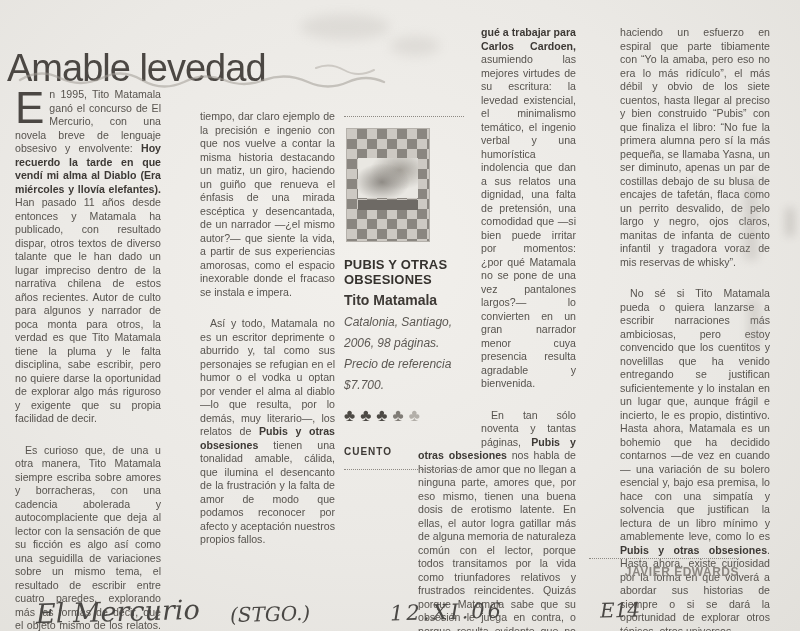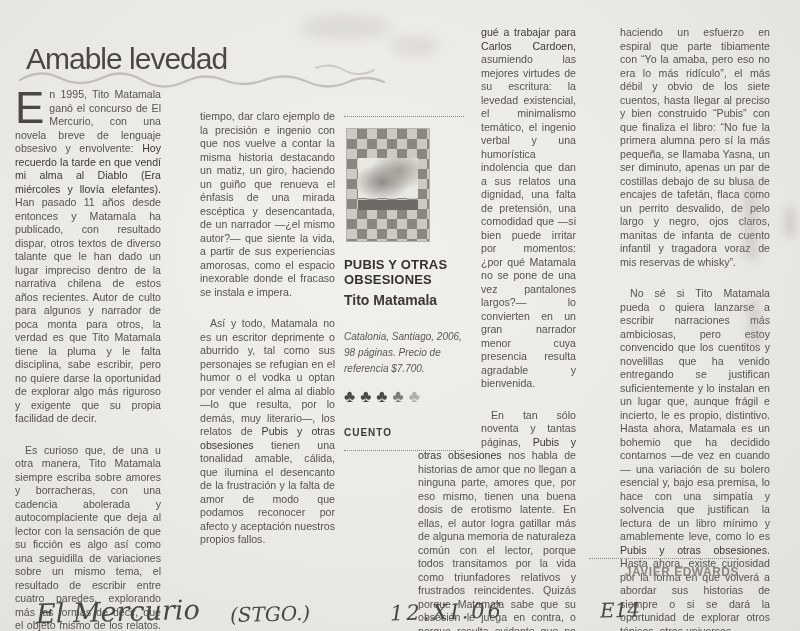--- a/index.html
+++ b/index.html
@@ -3,30 +3,30 @@
 <meta charset="utf-8">
 <style>
   html,body{margin:0;padding:0;}
   body{width:800px;height:631px;overflow:hidden;background:#e7e5e1;
        font-family:"Liberation Sans", sans-serif;}
   #scan{position:relative;width:800px;height:631px;
         background:
           radial-gradient(ellipse at 45% 40%, #f2f0ec 0%, #ebe9e5 55%, #e2e0db 100%);
         color:#57534e;}
   
-  #headline{position:absolute;left:26px;top:22px;width:470px;
-            font-size:30px;font-weight:normal;letter-spacing:-1px;
+  #headline{position:absolute;left:7px;top:22px;width:470px;
+            font-size:38px;font-weight:normal;letter-spacing:-1px;
             color:#4b4743;}
   #squiggle{position:absolute;left:16px;top:62px;opacity:.55;}
   .smudge{position:absolute;border-radius:50%;background:#9d9892;filter:blur(6px);opacity:.18;}
   
   .col{position:absolute;font-size:10.6px;line-height:13.5px;text-align:justify;}
   .col p{margin:0;}
   .col p + p{text-indent:10px;margin-top:18px;}
-  .col b{font-weight:normal;color:#3d3935;}
+  .col b{font-weight:bold;color:#3d3935;}
   #col1{left:15px;top:88px;width:146px;height:480px;}
   #col2{left:200px;top:110px;width:135px;height:505px;}
   #col3{left:418px;top:26px;width:158px;height:565px;}
   #col4{left:620px;top:26px;width:150px;height:525px;}
   .dropcap{float:left;font-size:44px;line-height:36px;padding:2px 5px 0 0;
            color:#4b4743;font-weight:normal;}
   .wrap-spacer{float:left;width:56px;height:332px;margin:78px 7px 0 0;}
   
   #review-box{position:absolute;left:344px;top:116px;width:120px;
               border-top:1px dotted #8d8983;padding-top:8px;}
@@ -37,21 +37,21 @@
          background-size:20px 20px;background-position:0 0,10px 10px;
          box-shadow:0 0 0 1px #b5b1ab;}
   #cover-panel{position:absolute;left:13%;top:26%;width:74%;height:36%;
                background:
                  radial-gradient(ellipse at 40% 60%, #8f8b85 0%, transparent 55%),
                  radial-gradient(ellipse at 70% 30%, #a5a19a 0%, transparent 50%),
                  #e9e7e2;}
   #cover-band{position:absolute;left:13%;top:63%;width:74%;height:9%;background:#6e6a65;}
   #review-title{font-size:13px;font-weight:bold;line-height:15px;color:#35322e;letter-spacing:.2px;}
   #review-author{font-size:14px;font-weight:bold;color:#3d3935;margin-top:5px;}
-  #review-details{font-size:10px;font-style:italic;line-height:16px;color:#5c5853;margin-top:21px;}
+  #review-details{font-size:12px;font-style:italic;line-height:21px;color:#5c5853;margin-top:4px;}
   #rating{margin-top:10px;font-size:17px;letter-spacing:5px;}
   .club.filled{color:#4d4a45;}
   .club.half{color:#807c76;}
   .club.empty{color:#b3afa9;}
   #category{margin-top:20px;font-size:10px;font-weight:bold;letter-spacing:1px;color:#3d3935;
             border-bottom:1px dotted #8d8983;padding-bottom:12px;}
   
   #byline-rule{position:absolute;left:589px;top:558px;width:150px;border-top:1px dotted #8d8983;}
   #byline{position:absolute;left:589px;top:565px;width:150px;text-align:right;
           font-size:12px;font-weight:bold;letter-spacing:.5px;color:#8b8680;}

